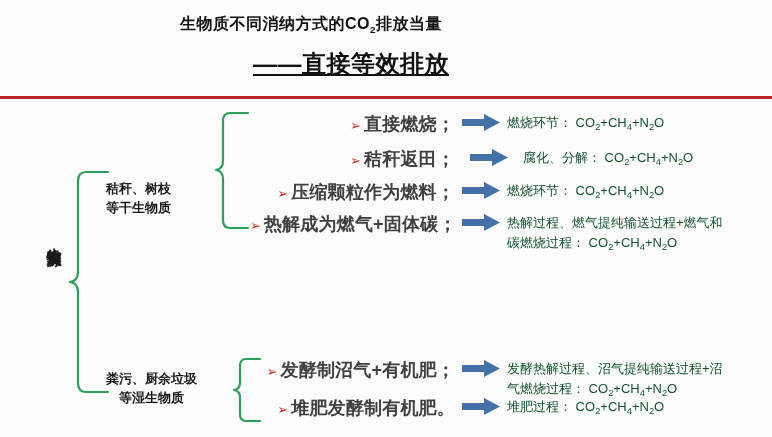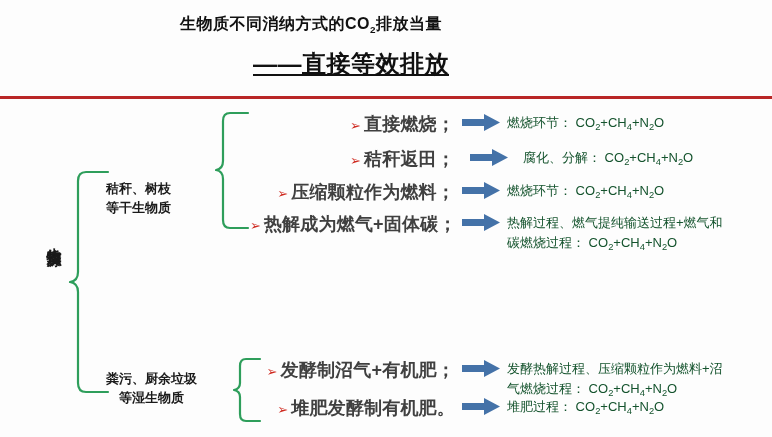--- a/index.html
+++ b/index.html
@@ -260,21 +260,21 @@
   <div class="row" id="row-4">
     <div class="row-left">
       <span class="bullet">➢</span><span class="red-text">发酵制沼气+有机肥；</span>
     </div>
     <div class="row-arrow">
       <svg width="38" height="17" viewBox="0 0 38 17">
           <path d="M0 5 H22 V0 L38 8.5 L22 17 V12 H0 Z" fill="#4472a8"></path>
         </svg>
     </div>
     <div class="row-right">
-      <div>发酵热解过程、压缩颗粒作为燃料+沼</div>
+      <div>发酵热解过程、沼气提纯输送过程+沼</div>
       <div class="formula"><span>气燃烧过程： CO</span><sub>2</sub><span>+CH</span><sub>4</sub><span>+N</span><sub>2</sub><span>O</span></div>
     </div>
   </div>
 
   <div class="row" id="row-5">
     <div class="row-left">
       <span class="bullet">➢</span><span class="red-text">堆肥发酵制有机肥。</span>
     </div>
     <div class="row-arrow">
       <svg width="38" height="17" viewBox="0 0 38 17">

